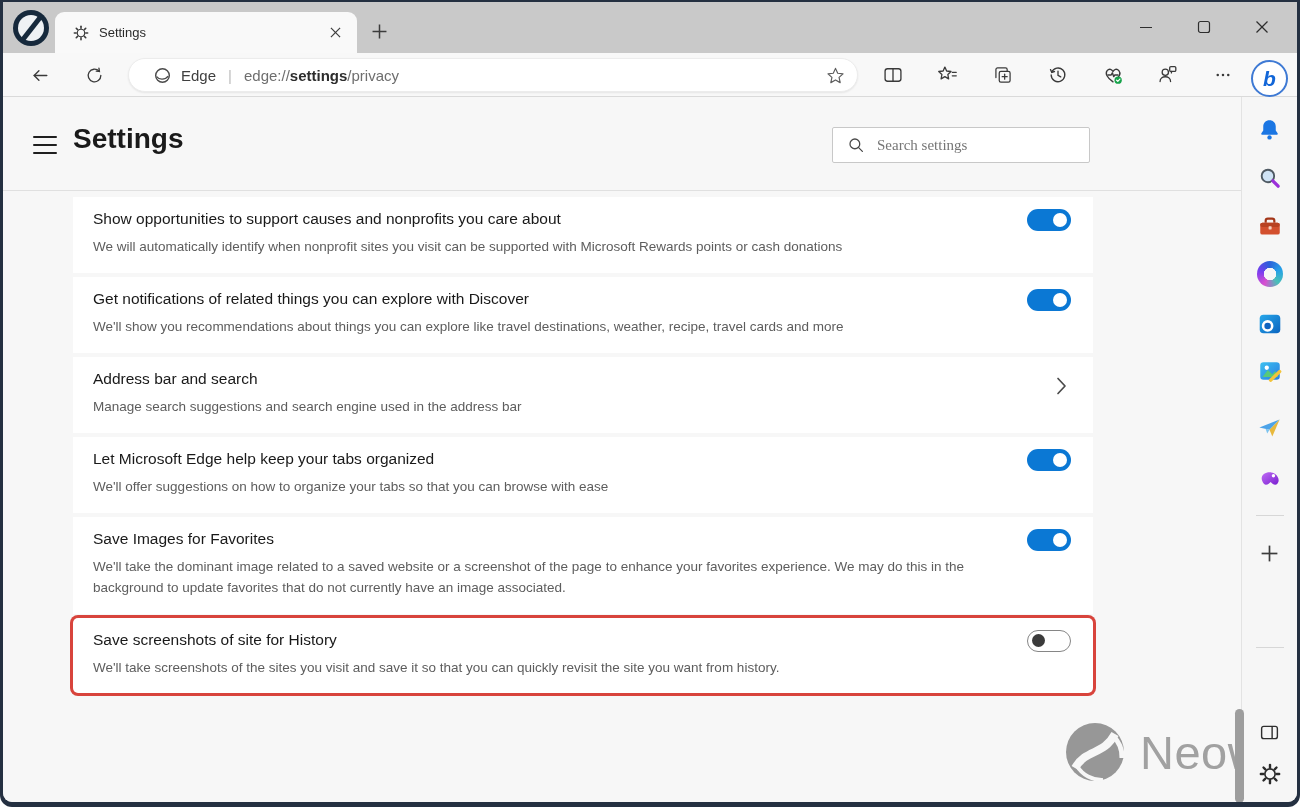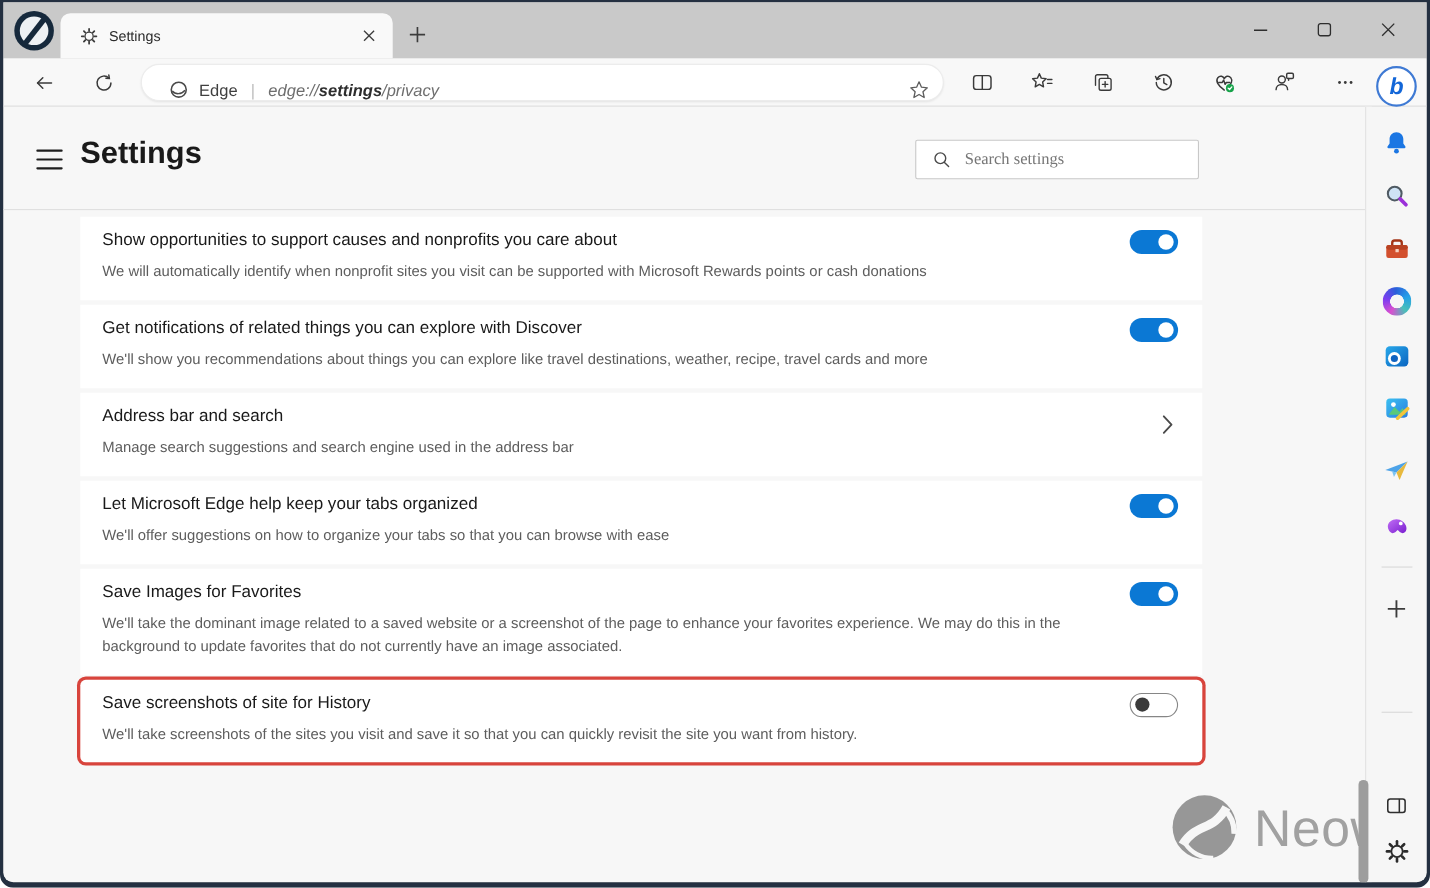--- a/index.html
+++ b/index.html
@@ -15,24 +15,24 @@
   .tab { position:absolute; left:52px; top:10px; width:302px; height:41px; background:#f9f9f9; border-radius:9px 9px 0 0; display:flex; align-items:center; padding:0 12px 0 18px; }
   .tab-title { font-size:13px; color:#2b2b2b; margin-left:10px; flex:1; }
   .tab-close { display:flex; align-items:center; justify-content:center; width:20px; height:20px; border-radius:4px; }
   .newtab { position:absolute; left:362px; top:15px; width:28px; height:28px; display:flex; align-items:center; justify-content:center; border-radius:4px; }
   .win-controls { position:absolute; right:6px; top:10px; display:flex; }
   .win-btn { width:58px; height:30px; display:flex; align-items:center; justify-content:center; }
 
   
   .toolbar { position:absolute; top:51px; left:0; right:0; height:44px; background:#f8f8f8; border-bottom:1px solid #dadada; }
   .nav-btn { position:absolute; top:7px; width:30px; height:30px; display:flex; align-items:center; justify-content:center; border-radius:5px; }
-  .addressbar { position:absolute; left:125px; top:5px; width:730px; height:34px; background:#ffffff; border:1px solid #ececec; box-shadow:0 1px 2px rgba(0,0,0,0.08); border-radius:17px; display:flex; align-items:flex-end; padding:0 12px 0 24px; }
+  .addressbar { position:absolute; left:125px; top:5px; width:730px; height:34px; background:#ffffff; border:1px solid #ececec; box-shadow:0 1px 2px rgba(0,0,0,0.08); border-radius:17px; display:flex; align-items:center; padding:0 12px 0 24px; }
   .site-label { font-size:15px; color:#3f3f3f; margin:0 0 0 9px; }
   .url-sep { color:#bdbdbd; margin:0 12px; font-size:15px; }
-  .url { font-size:15px; color:#6e6e6e; white-space:nowrap;font-style:italic; }
+  .url { font-size:15px; color:#6e6e6e; white-space:nowrap; }
   .url b { color:#2d2d2d; font-weight:700; }
   .ab-star { margin-left:auto; display:flex; align-items:center; }
   .tb-icons { position:absolute; left:862px; top:0; height:43px; display:flex; align-items:center; }
   .tb-ic { width:55px; height:34px; display:flex; align-items:center; justify-content:center; border-radius:5px; }
 
   
   .sidebar { position:absolute; top:95px; right:0; width:56px; bottom:0; background:#f6f6f6; border-left:1px solid #e3e3e3; z-index:6; }
   .sb-ic { position:absolute; left:50%; transform:translateX(-50%); width:30px; height:30px; display:flex; align-items:center; justify-content:center; }
   .sb-sep { position:absolute; left:14px; width:28px; height:1px; background:#d7d7d7; }
   .copilot { position:absolute; right:9px; top:58px; width:37px; height:37px; border-radius:50%; background:#ffffff; border:2px solid #3f7ad4; display:flex; align-items:center; justify-content:center; z-index:7; }

